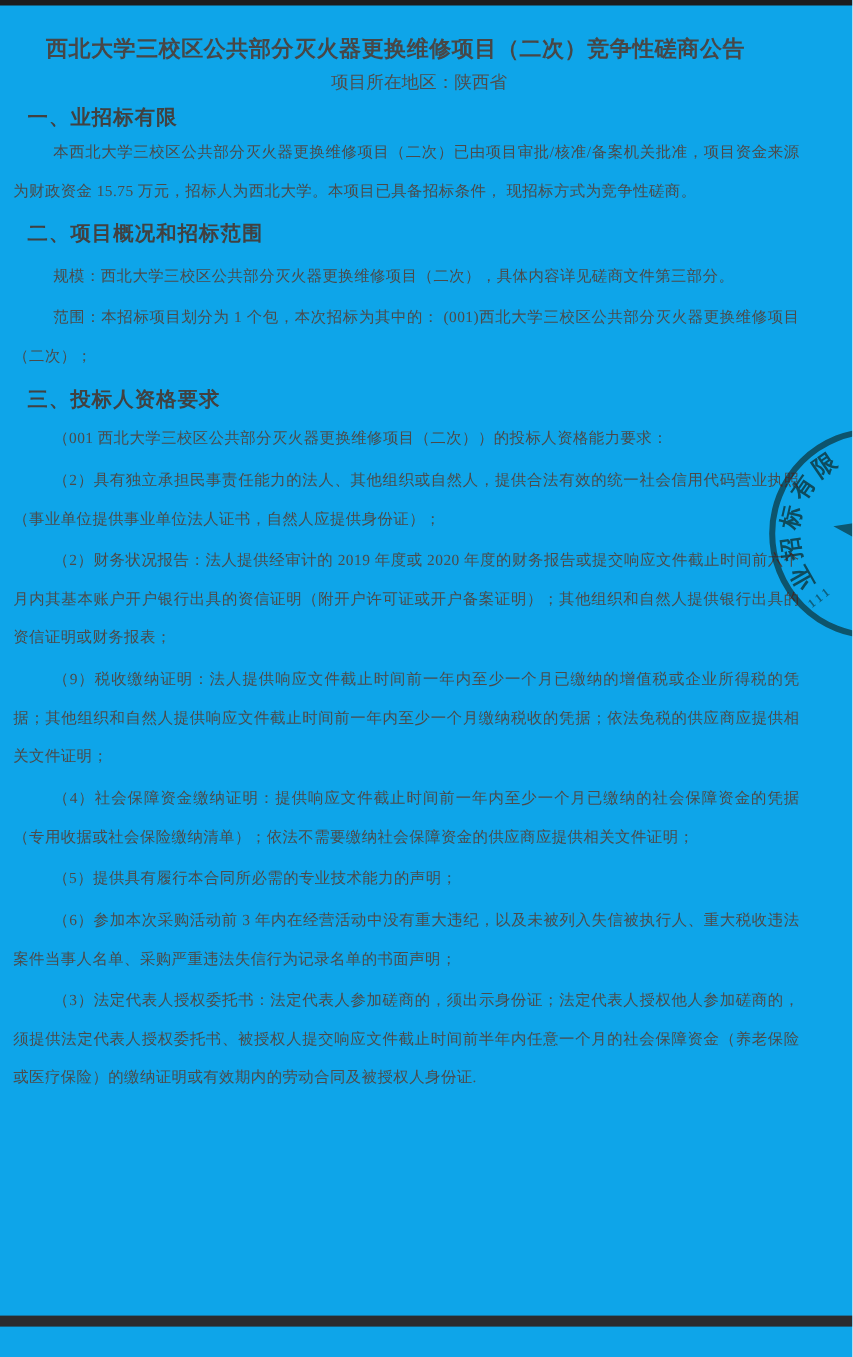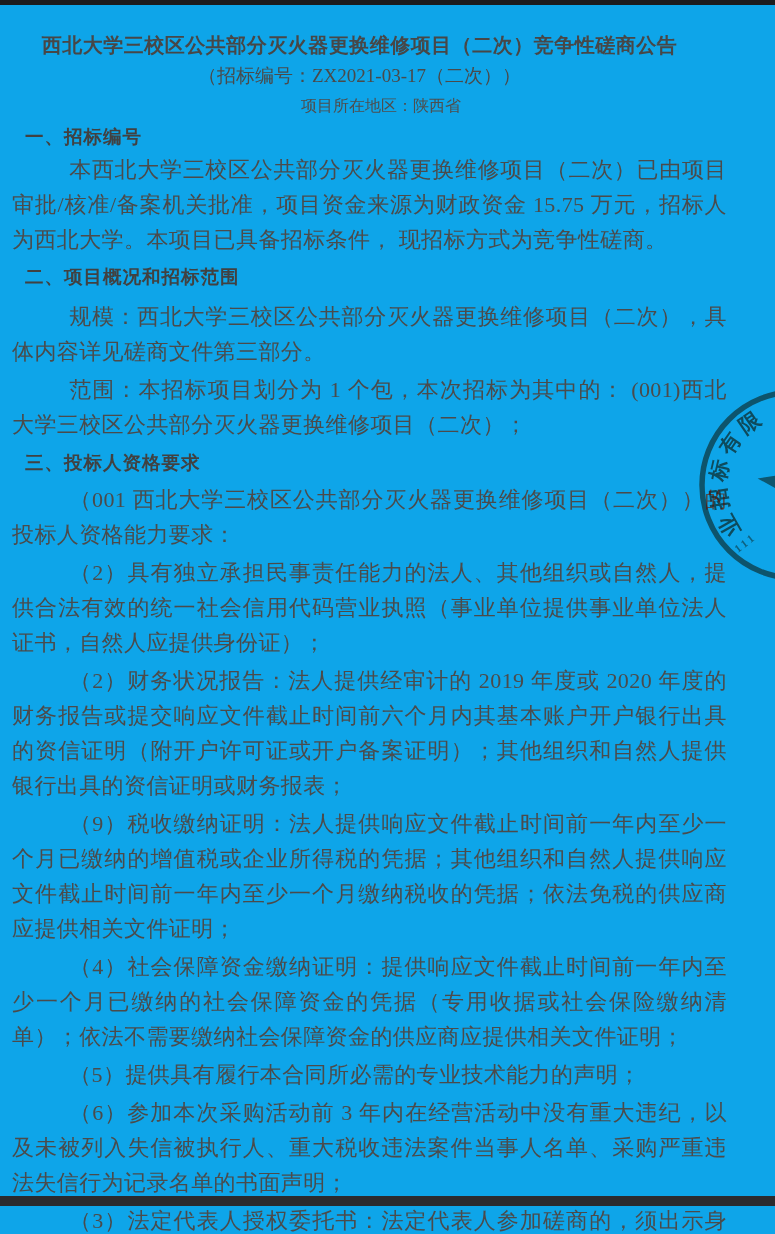--- a/index.html
+++ b/index.html
@@ -57,21 +57,21 @@
     font-size: 18.5px;
     line-height: 22px;
     color: #414141;
     letter-spacing: 1px;
     margin: 10px 0 4px 13px;
   }
   .sec-heading.h2 { margin: 9px 0 11px 13px; }
   .sec-heading.h3 { margin: 10px 0 8px 13px; }
   .doc p {
     margin: 0;
-    font-size: 22px;
+    font-size: 14px;
     line-height: 35px;
     text-indent: 2.6em;
     text-align: justify;
     letter-spacing: 0.4px;
     color: #4b4b4b;
   }
   .doc p + p { margin-top: 3px; }
 
   .seal {
     position: absolute;
@@ -93,26 +93,25 @@
 <body>
 
 <div class="page">
 
   <div class="scan-edge top"></div>
 
   <div class="doc">
 
     <div class="header">
       <div class="title">西北大学三校区公共部分灭火器更换维修项目（二次）竞争性磋商公告</div>
-      <div class="subtitle">（招标编号：ZX2021-03-17（二次））</div>
     </div>
 
     <div class="region">项目所在地区：陕西省</div>
 
-    <div class="sec-heading h1">一、招标编号</div>
+    <div class="sec-heading h1">一、业招标有限</div>
     <p>本西北大学三校区公共部分灭火器更换维修项目（二次）已由项目审批/核准/备案机关批准，项目资金来源为财政资金 15.75 万元，招标人为西北大学。本项目已具备招标条件， 现招标方式为竞争性磋商。</p>
 
     <div class="sec-heading h2">二、项目概况和招标范围</div>
     <p>规模：西北大学三校区公共部分灭火器更换维修项目（二次），具体内容详见磋商文件第三部分。</p>
     <p>范围：本招标项目划分为 1 个包，本次招标为其中的： (001)西北大学三校区公共部分灭火器更换维修项目（二次）；</p>
 
     <div class="sec-heading h3">三、投标人资格要求</div>
     <p>（001 西北大学三校区公共部分灭火器更换维修项目（二次））的投标人资格能力要求：</p>
     <p>（2）具有独立承担民事责任能力的法人、其他组织或自然人，提供合法有效的统一社会信用代码营业执照（事业单位提供事业单位法人证书，自然人应提供身份证）；</p>
     <p>（2）财务状况报告：法人提供经审计的 2019 年度或 2020 年度的财务报告或提交响应文件截止时间前六个月内其基本账户开户银行出具的资信证明（附开户许可证或开户备案证明）；其他组织和自然人提供银行出具的资信证明或财务报表；</p>

